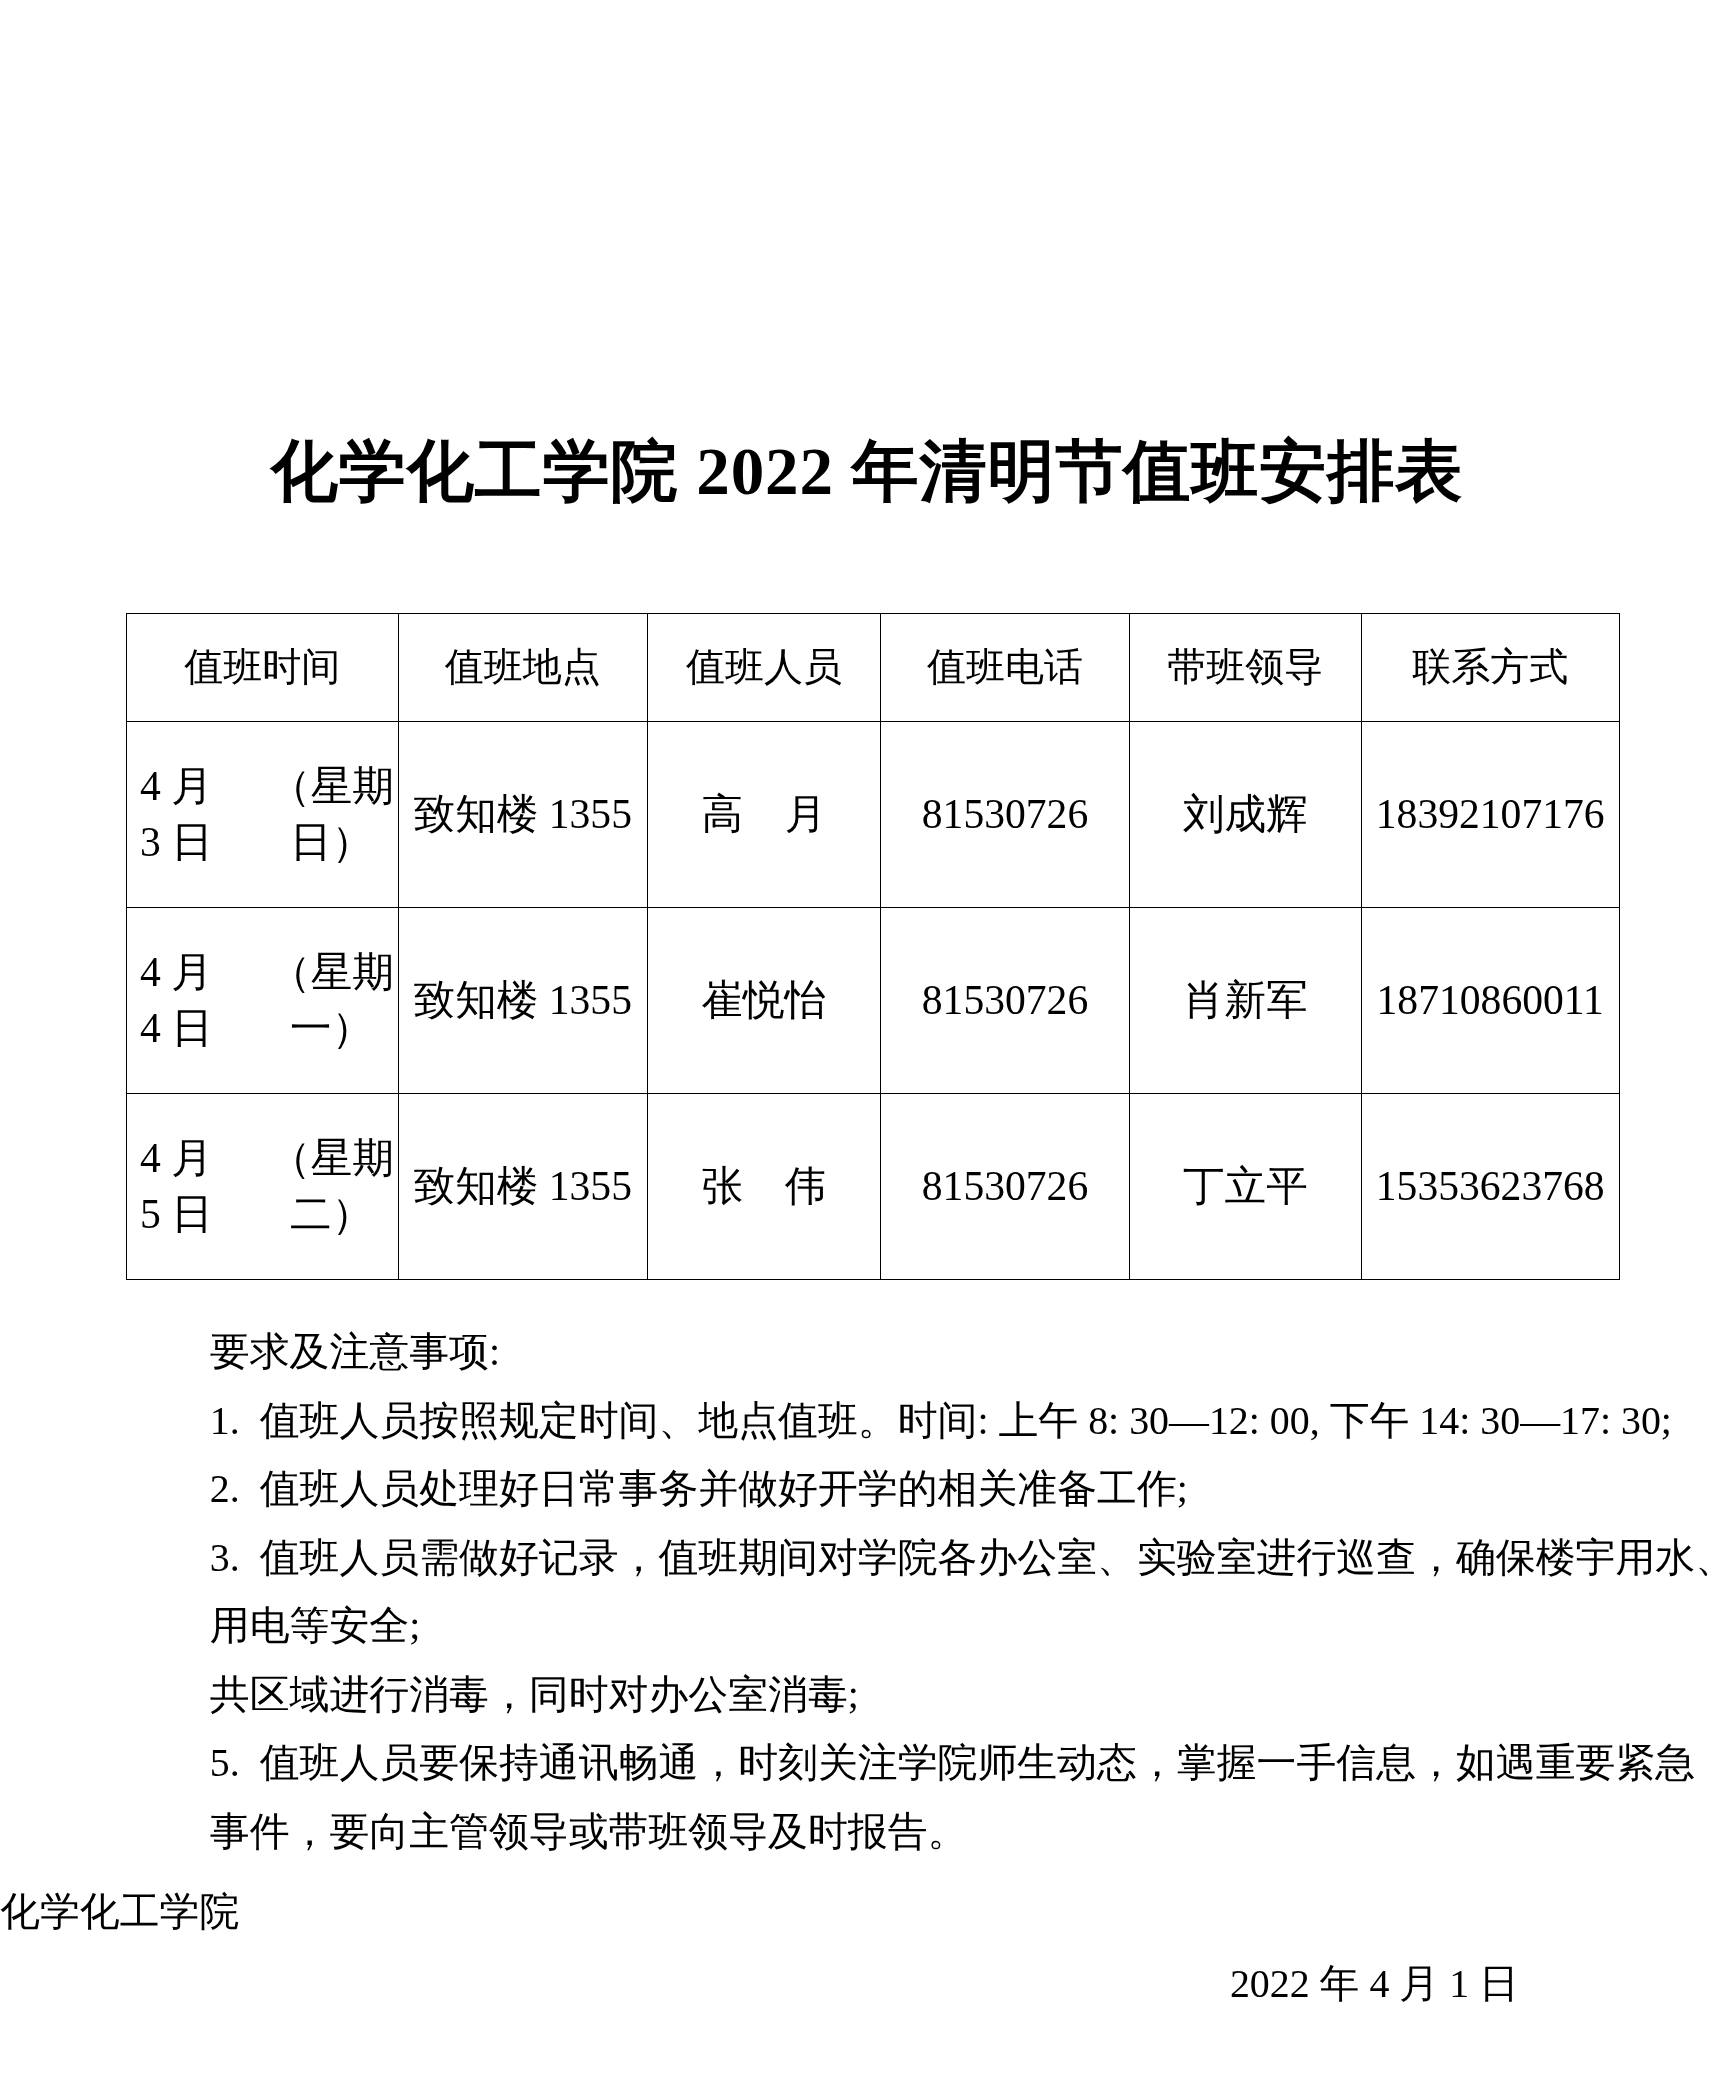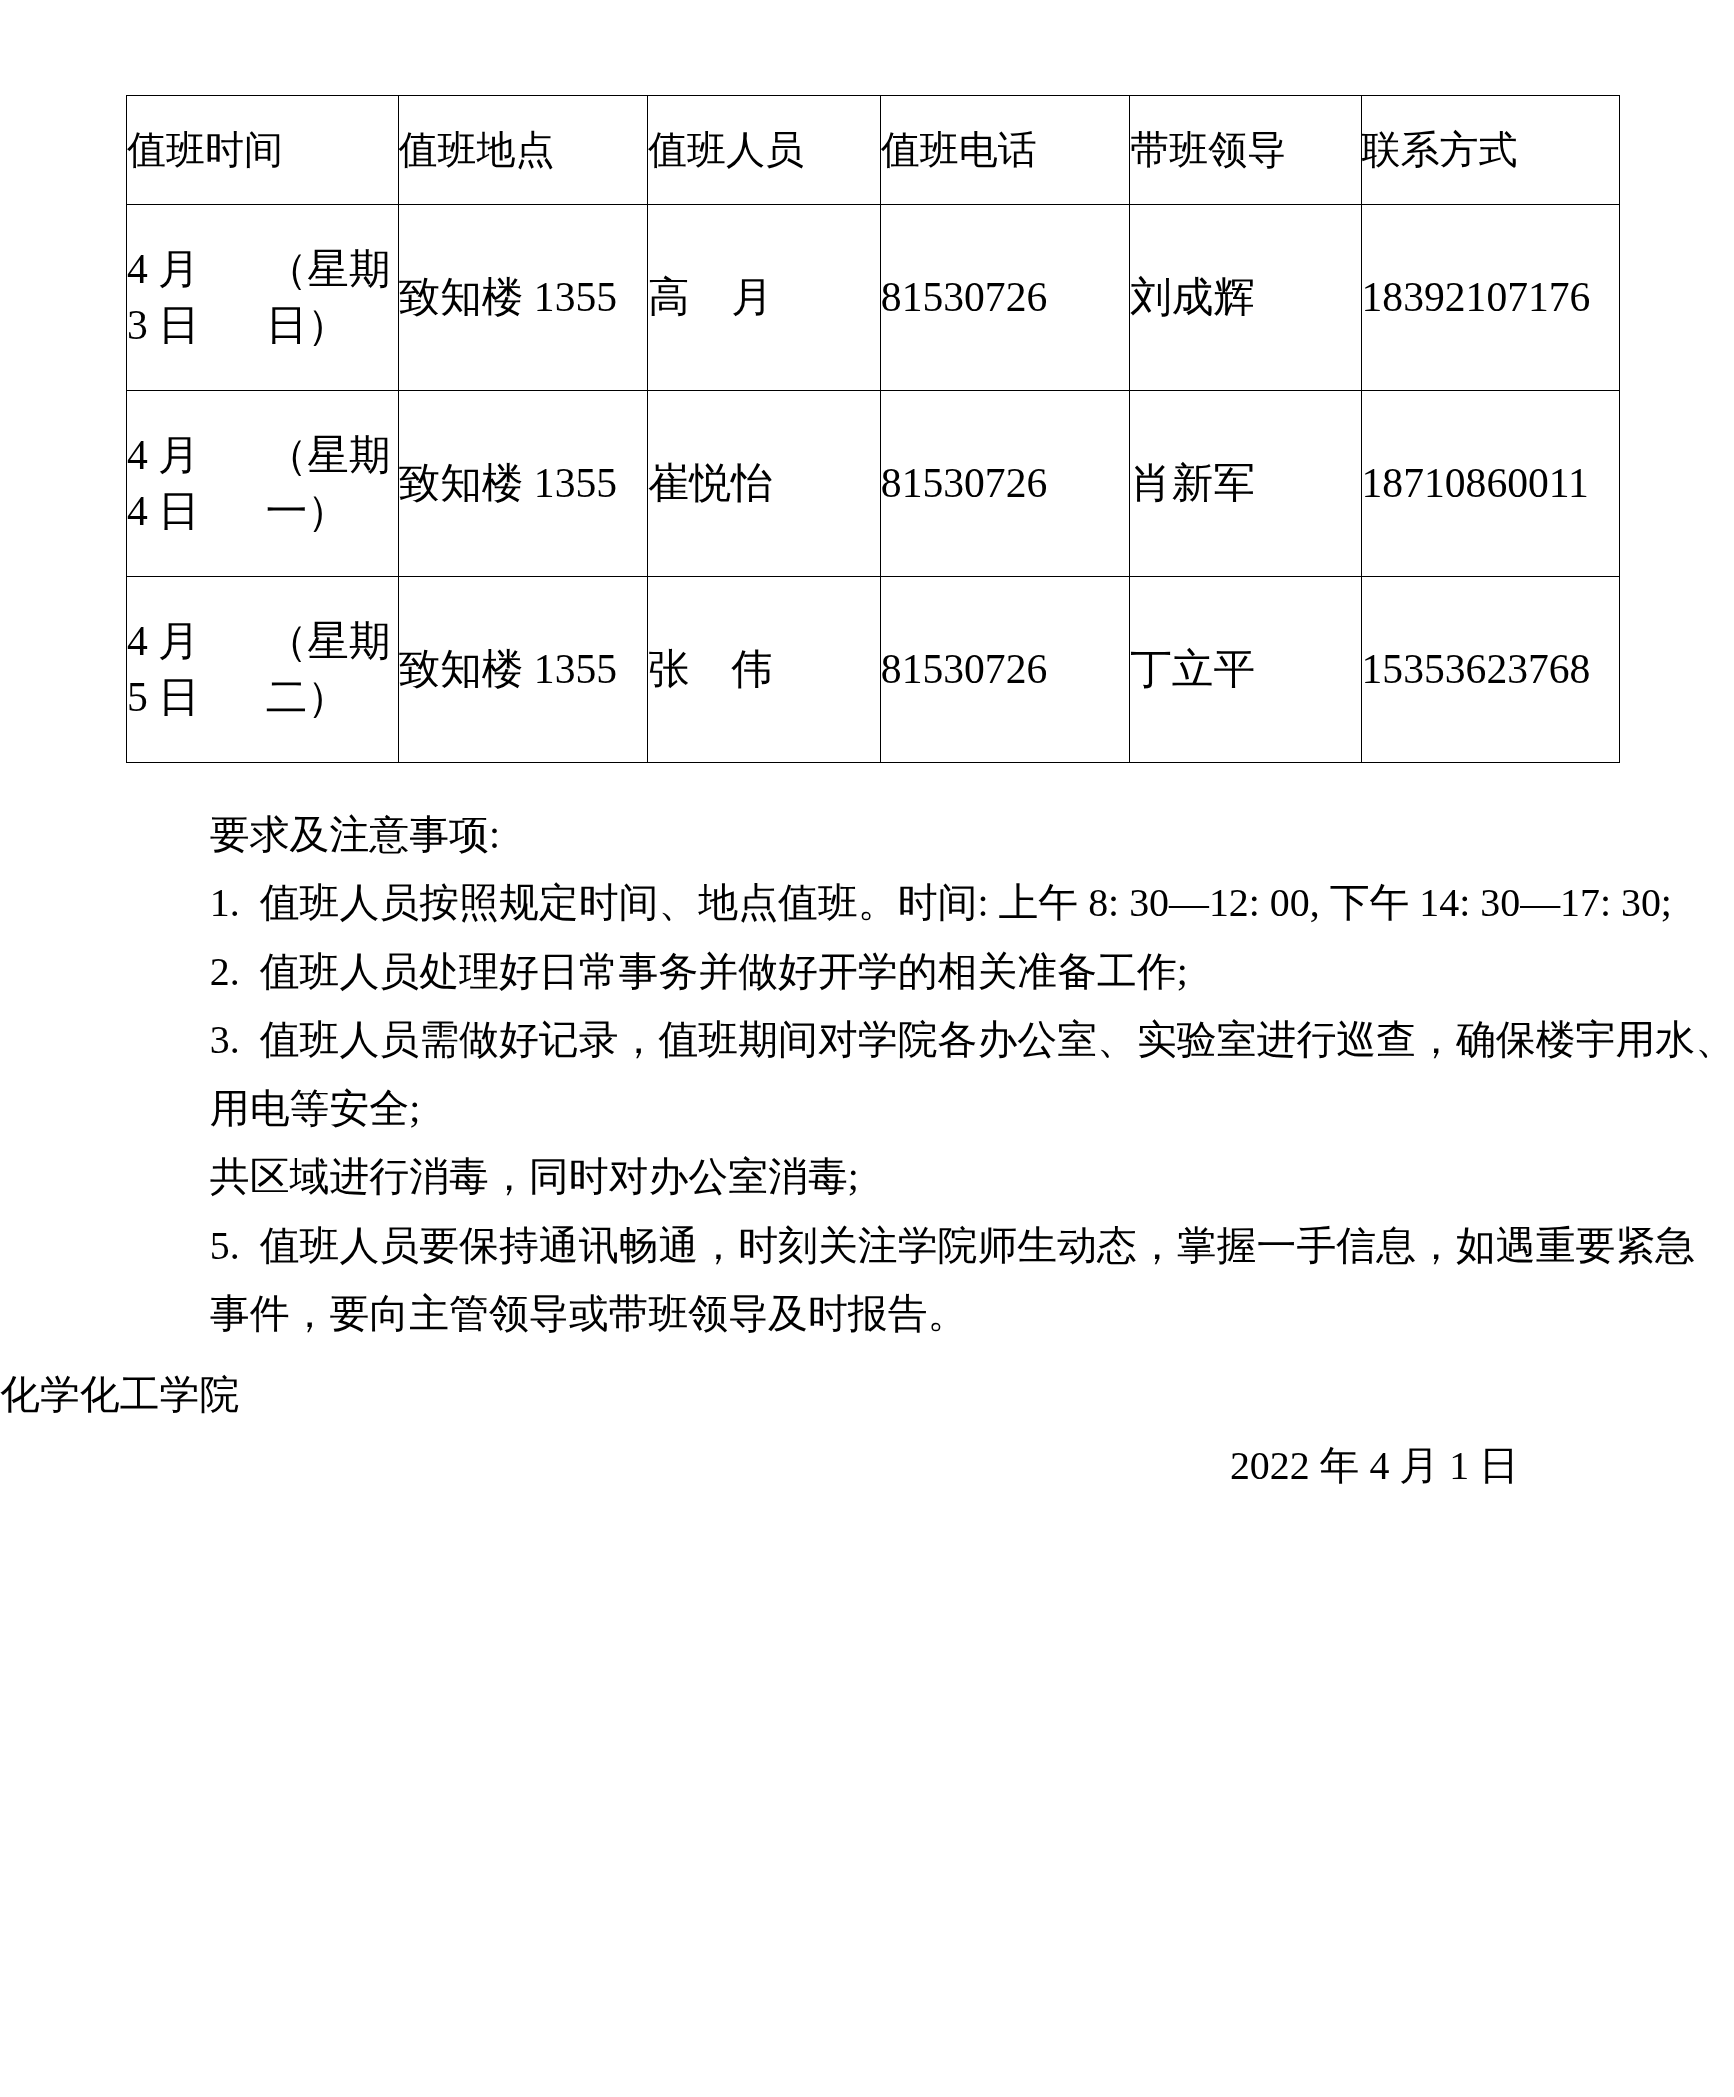--- a/index.html
+++ b/index.html
@@ -24,21 +24,21 @@
   table.duty{
     border-collapse:collapse;
     table-layout:fixed;
     width:86.16vw;
     margin:5.5vw 0 0 7.26vw;
   }
   table.duty th, table.duty td{
     border:solid #000;
     border-width:.1vw .07vw;
     border-width:max(0.8px,.1vw) max(0.4px,.07vw);
-    text-align:left;
+    text-align:center;
     vertical-align:middle;
     padding:0;
     overflow:hidden;
   }
   table.duty th{
     height:6.19vw;
     font-family:"Liberation Sans","DejaVu Sans",sans-serif;
     font-weight:normal;
     font-size:2.25vw;
   }
@@ -80,20 +80,21 @@
     padding-right:12.4vw;
     font-size:2.3vw;
     line-height:4.1vw;
   }
 </style>
 </head>
 <body>
 
 <div class="page">
 
+  <div class="doc-title">化学化工学院 2022 年清明节值班安排表</div>
 
   <table class="duty">
     <colgroup>
       <col style="width:18.2%">
       <col style="width:16.7%">
       <col style="width:15.6%">
       <col style="width:16.7%">
       <col style="width:15.5%">
       <col style="width:17.3%">
     </colgroup>

